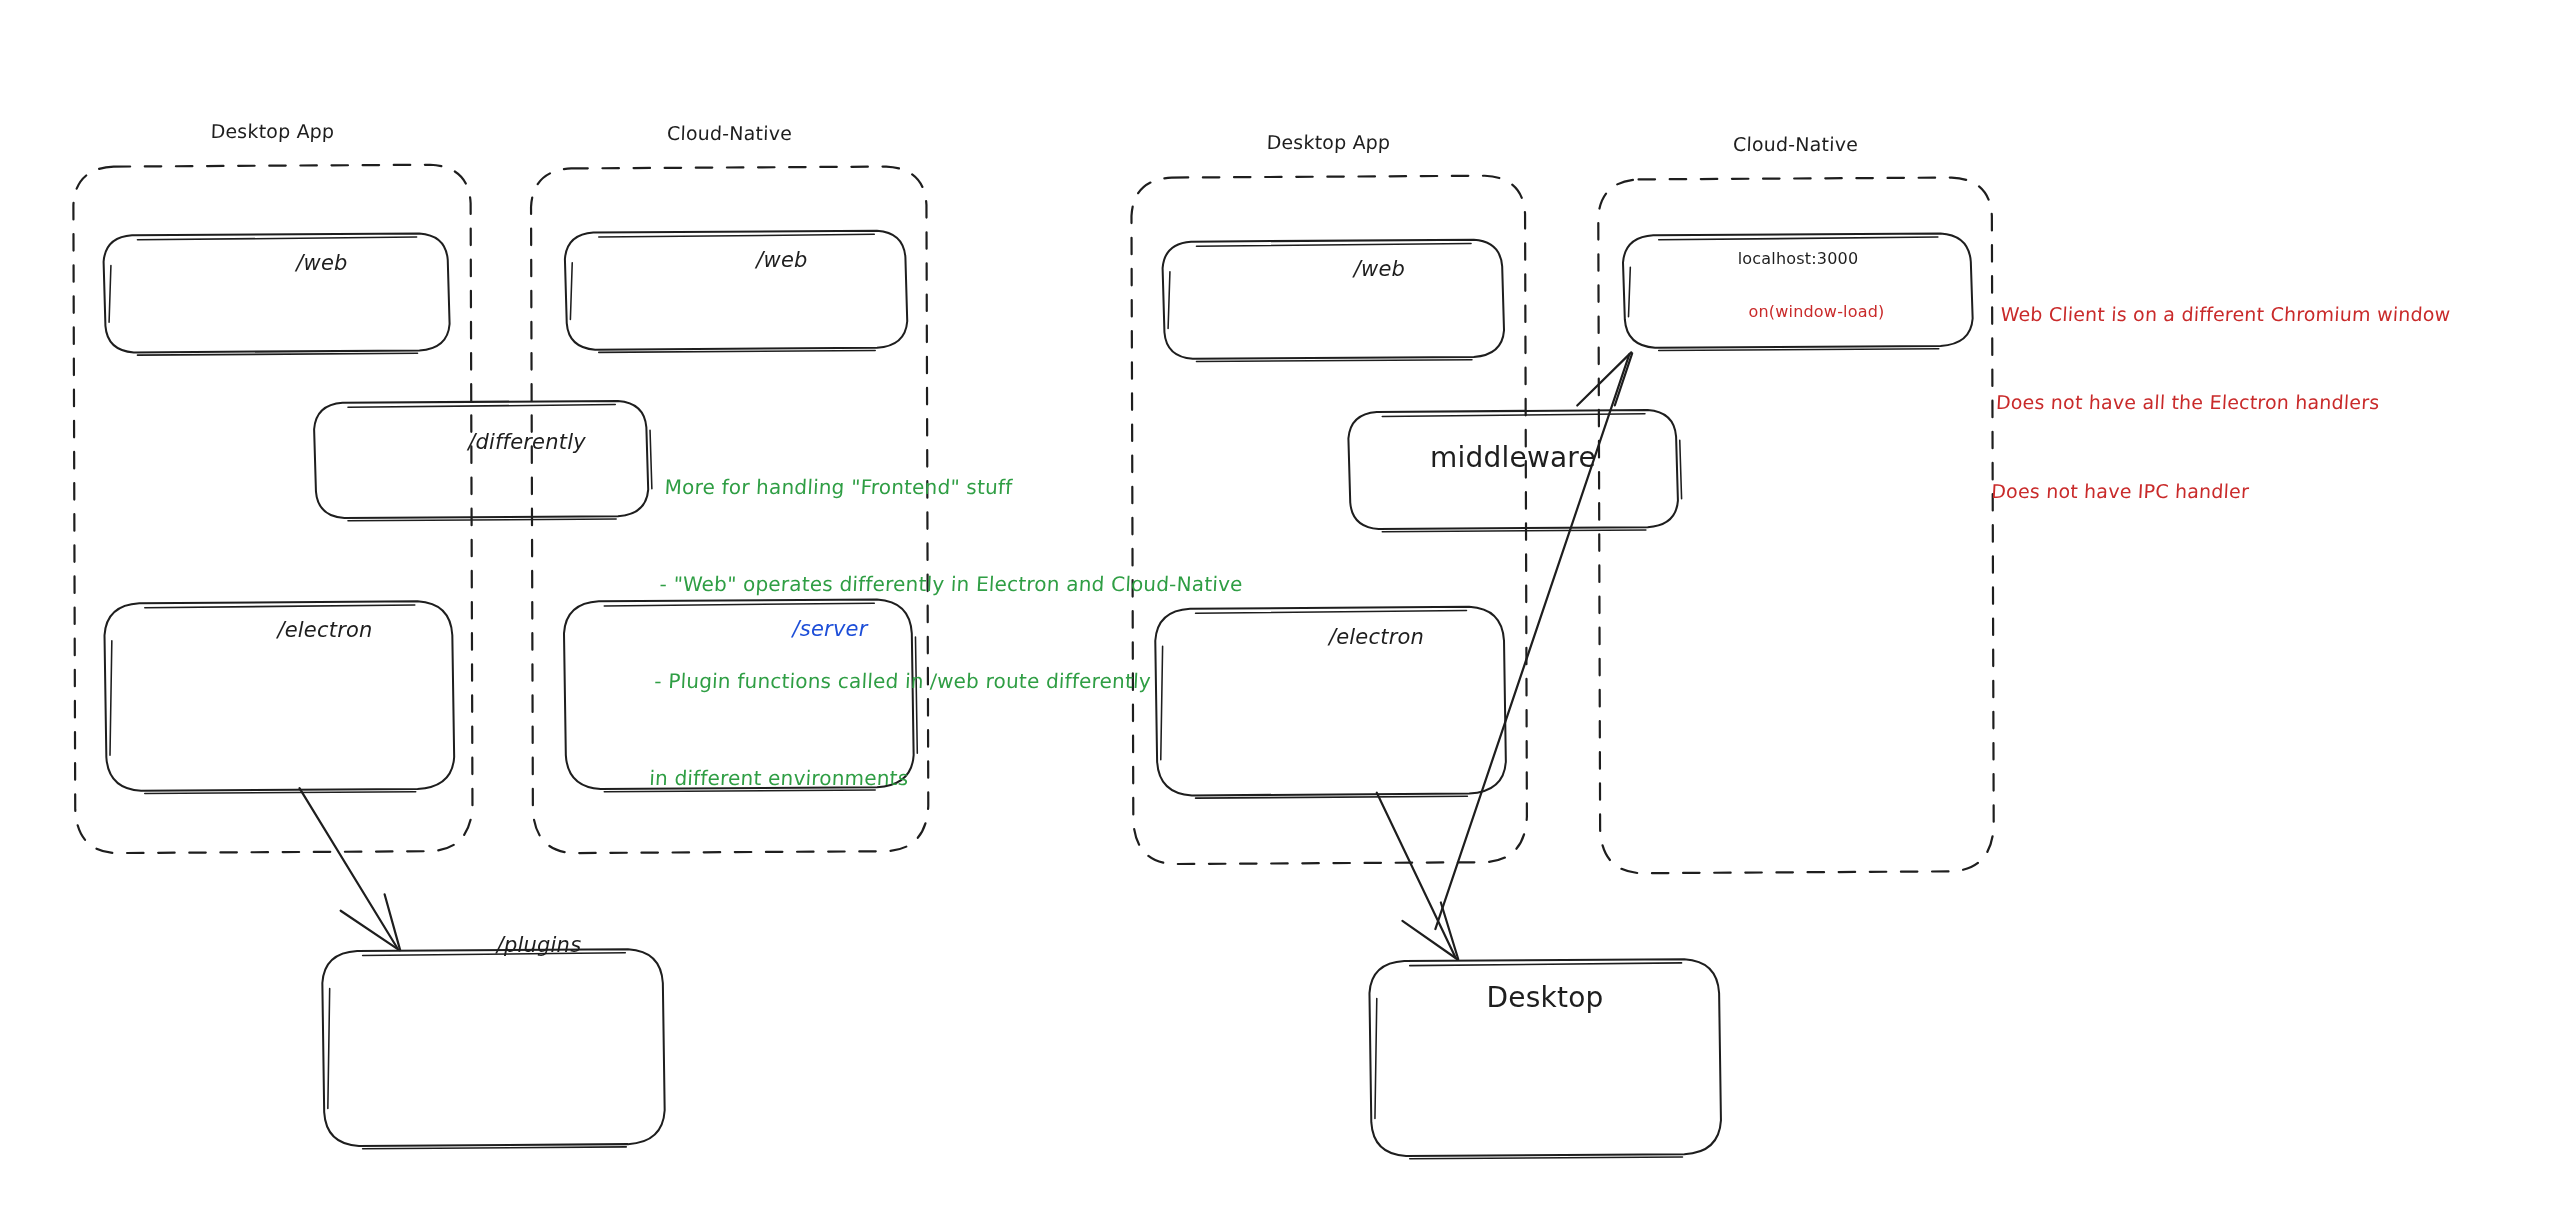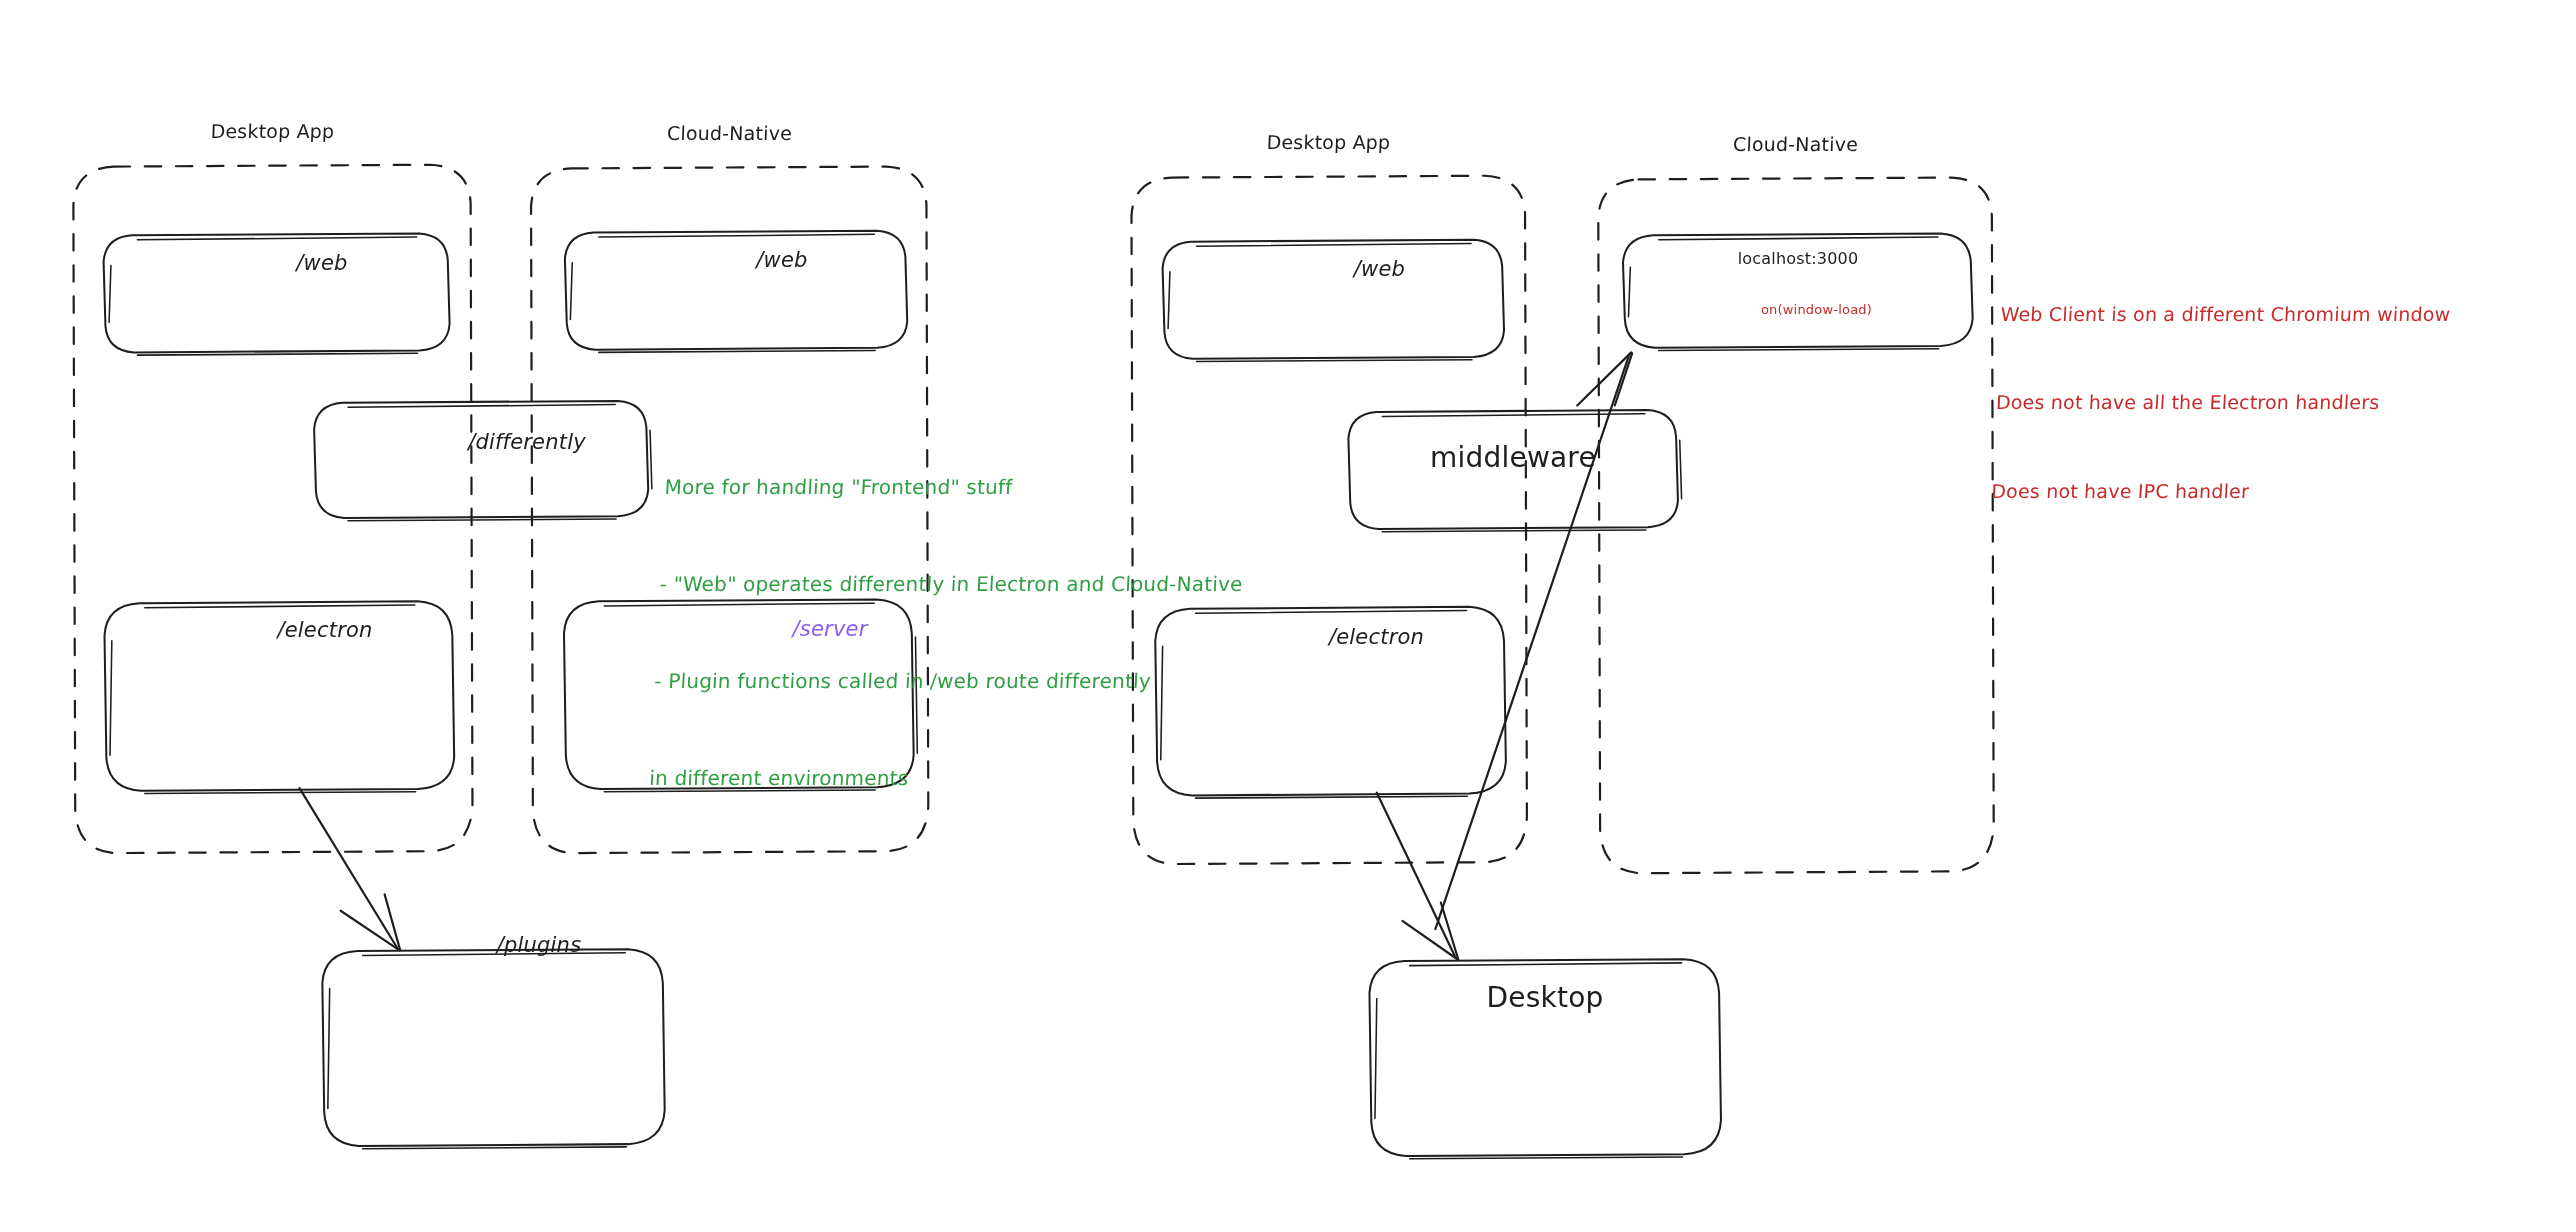--- a/index.html
+++ b/index.html
@@ -73,26 +73,26 @@
   }
   .node-label-plain {
     font-size: 28px;
     text-align: center;
   }
   .node-label-mono {
     font-size: 16px;
     text-align: center;
   }
   .sub-label-red {
-    font-size: 13px;
+    font-size: 16px;
     text-align: center;
     color: #c92a2a;
   }
   .red-text {
-    color: #8b5cf6;
+    color: #1d4ed8;
     padding-left: 45px;
   }
   .green-note {
     font-size: 20px;
     color: #2f9e44;
     line-height: 1.62;
     transform: skewX(-3deg);
   }
   .red-note {
     font-size: 19px;

